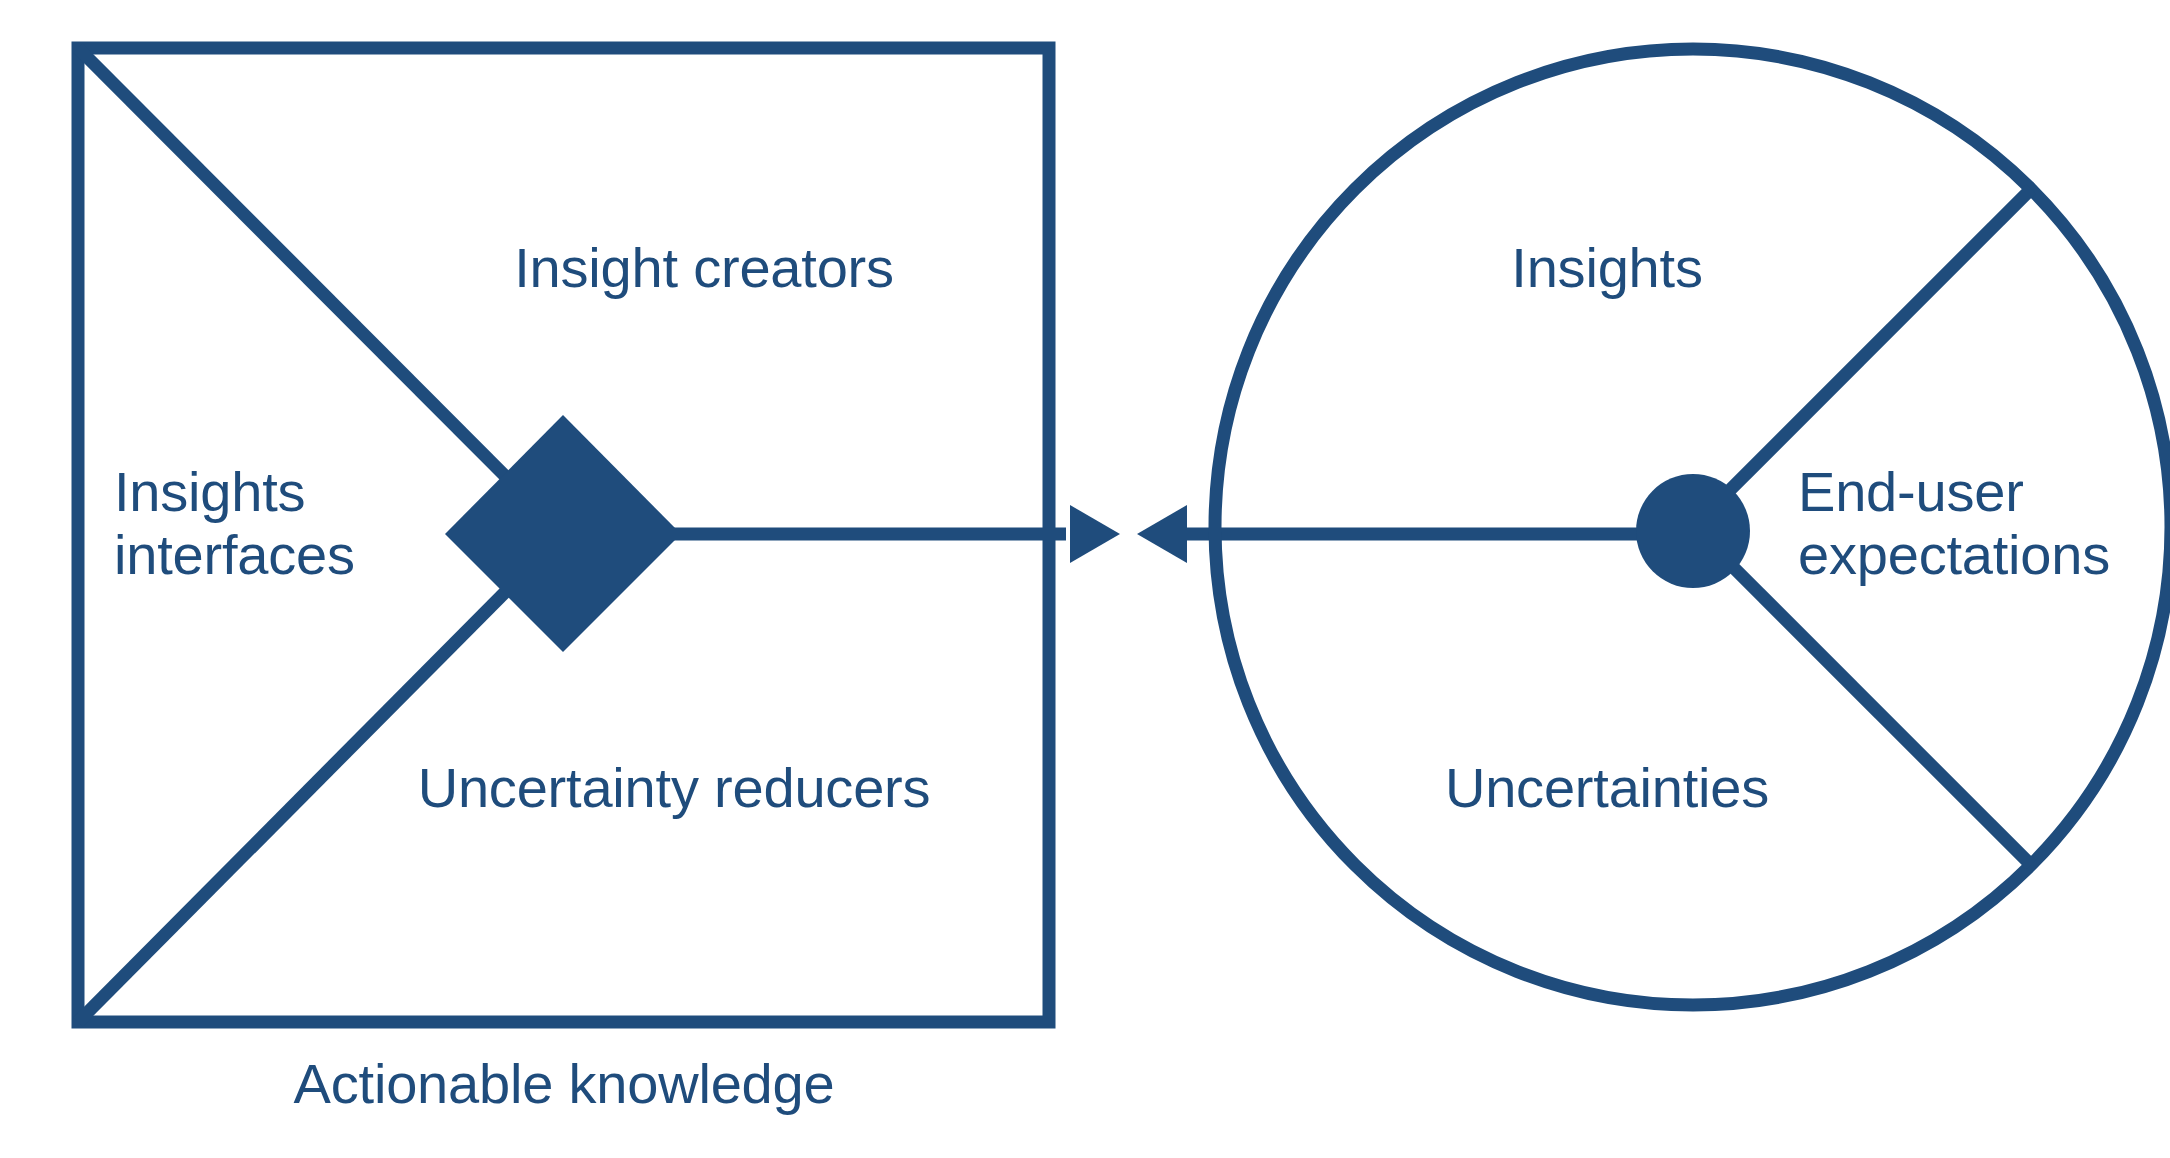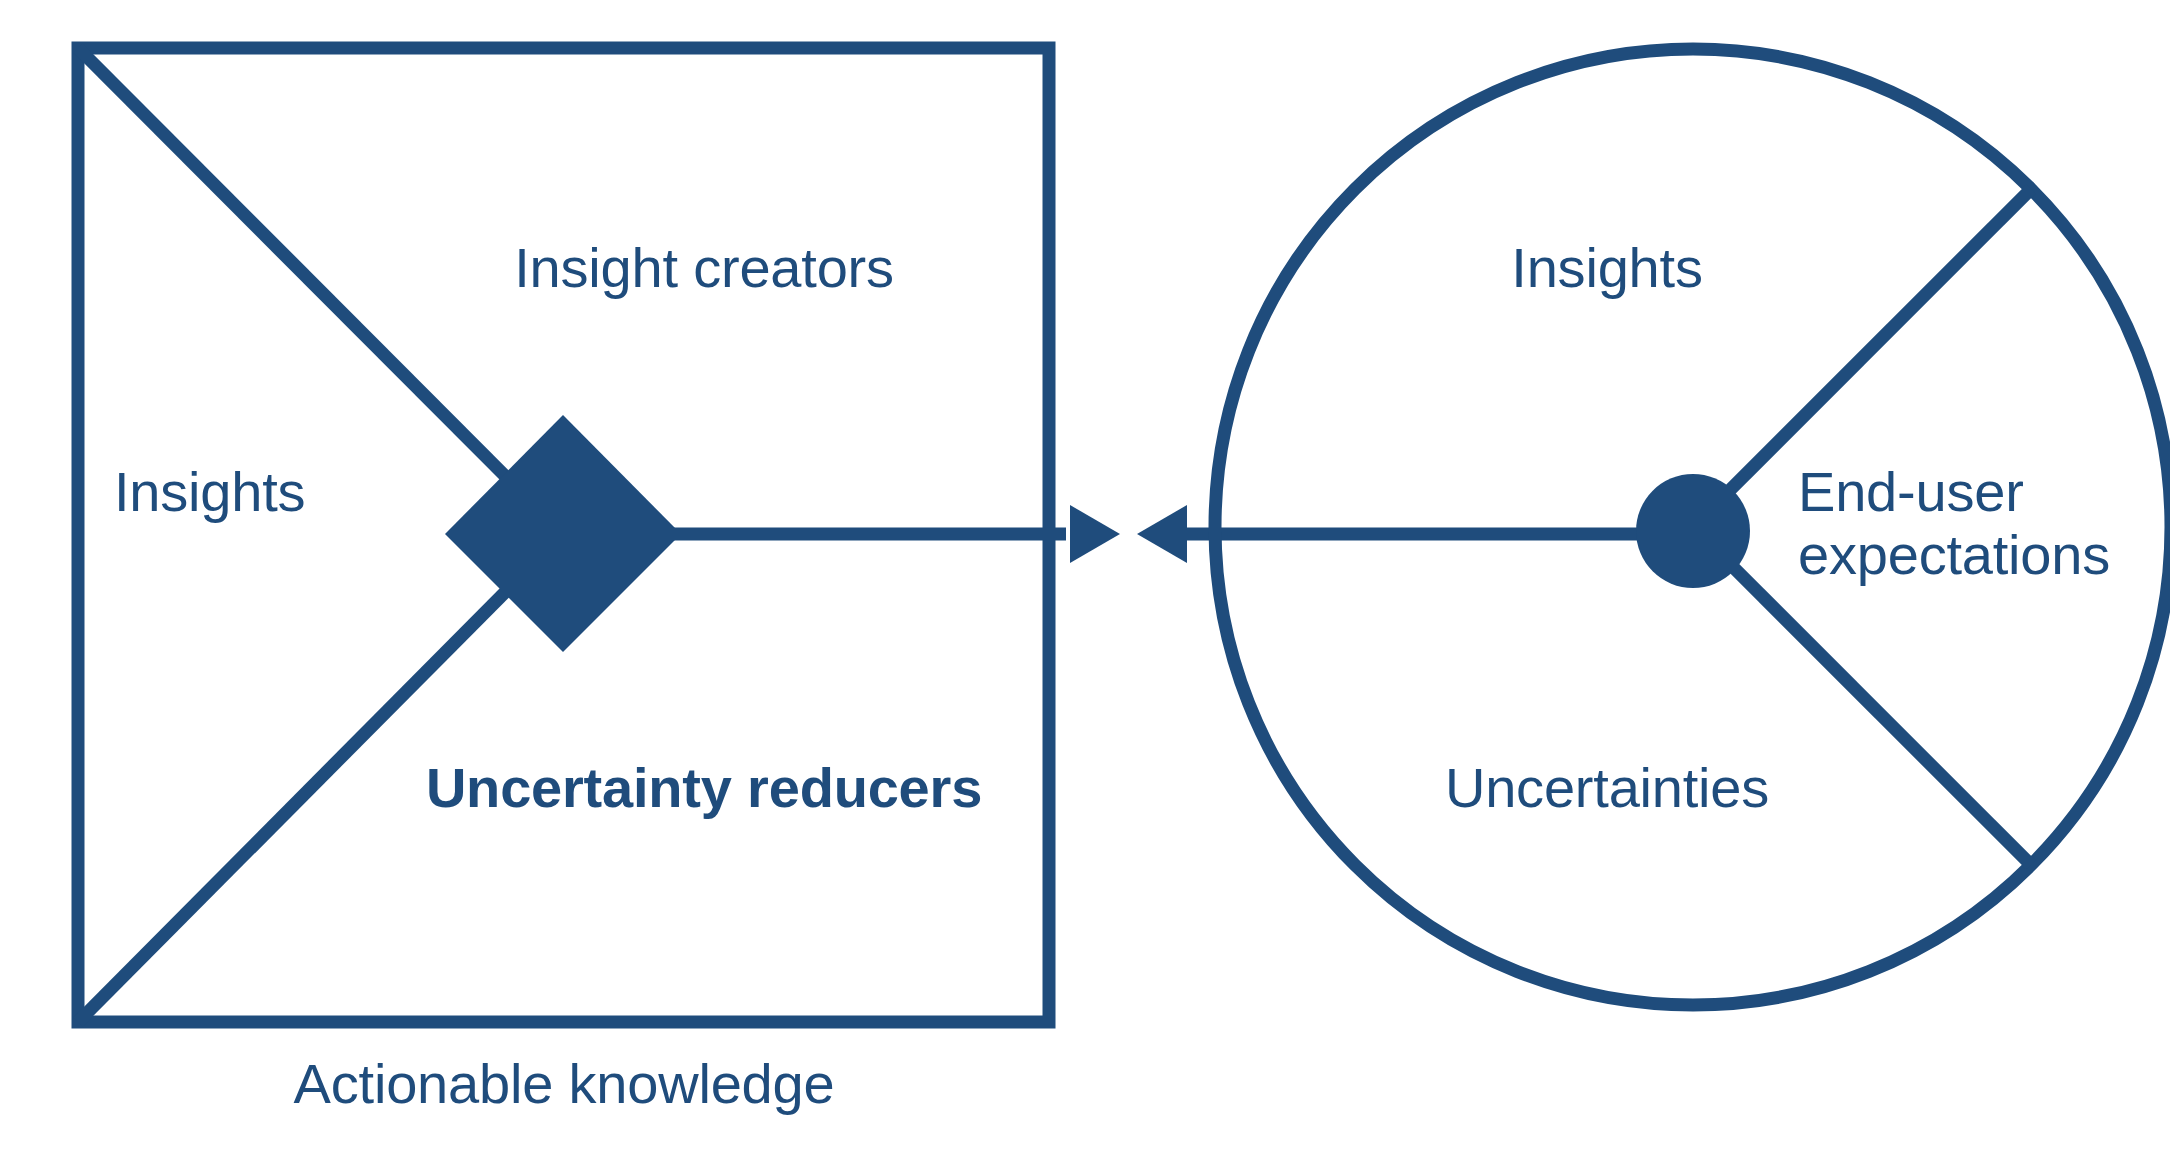--- a/index.html
+++ b/index.html
@@ -38,21 +38,21 @@
     color: #1f4c7c;
     white-space: pre;
     letter-spacing: -0.2px;
   }
   .lbl.center  { text-align: center; transform: translateX(-50%); }
   .lbl.left    { text-align: left; }
 
   
   #label-insight-creators   { left: 660px;  top: 236px; }
   #label-methods-interfaces { left: 70px;   top: 460px; text-align: left; }
-  #label-uncertainty-reducers { left: 660px; top: 756px; font-weight: bold; }
+  #label-uncertainty-reducers { left: 630px; top: 756px; }
   #caption-actionable-knowledge { left: 520px; top: 1052px; text-align: center; }
 
   
   #label-insights           { left: 1563px; top: 236px; }
   #label-end-user-expectations { left: 1754px; top: 460px; text-align: left; }
   #label-uncertainties      { left: 1563px; top: 756px; text-align: right; }
   #caption-end-users        { left: 1650px; top: 1052px; }
 </style>
 </head>
 <body>
@@ -91,21 +91,21 @@
 
       <line x1="1649" y1="527" x2="1987" y2="865" stroke="#1f4c7c" stroke-width="13"></line>
 
       <circle cx="1649" cy="531" r="57" fill="#1f4c7c"></circle>
     </g>
 
   </svg>
 
   <div class="lbl center" id="label-insight-creators" style="color: rgb(31, 76, 124);">Insight creators</div>
 
-  <div class="lbl left" id="label-methods-interfaces" style="color: rgb(31, 76, 124);"><span>Insights</span><br></div>
+  <div class="lbl left" id="label-methods-interfaces" style="color: rgb(31, 76, 124);"><span>Insights</span><br><span>interfaces</span></div>
 
   <div class="lbl center" id="label-uncertainty-reducers" style="color: rgb(31, 76, 124);">Uncertainty reducers</div>
 
   <div class="lbl center" id="caption-actionable-knowledge" style="color: rgb(31, 76, 124);">Actionable knowledge</div>
 
   <div class="lbl center" id="label-insights" style="color: rgb(31, 76, 124);">Insights</div>
 
   <div class="lbl left" id="label-end-user-expectations" style="color: rgb(31, 76, 124);"><span>End-user</span><br><span>expectations</span></div>
 
   <div class="lbl center" id="label-uncertainties" style="color: rgb(31, 76, 124);">Uncertainties</div>

